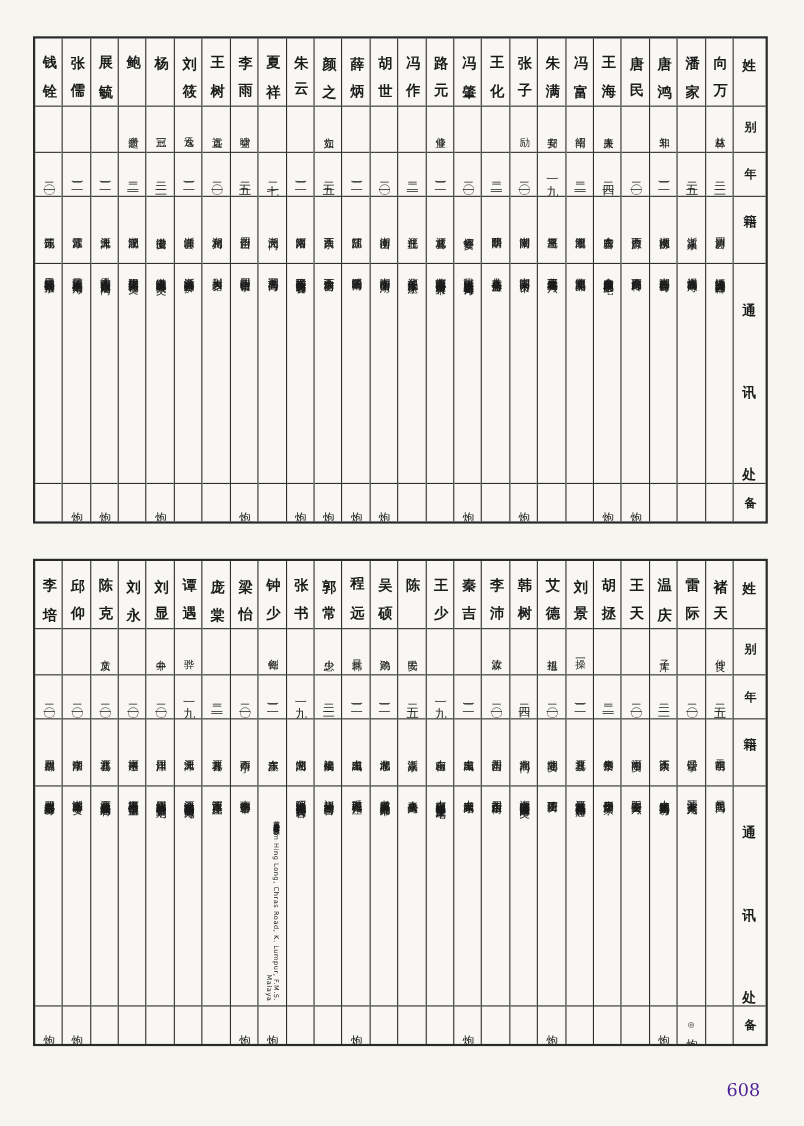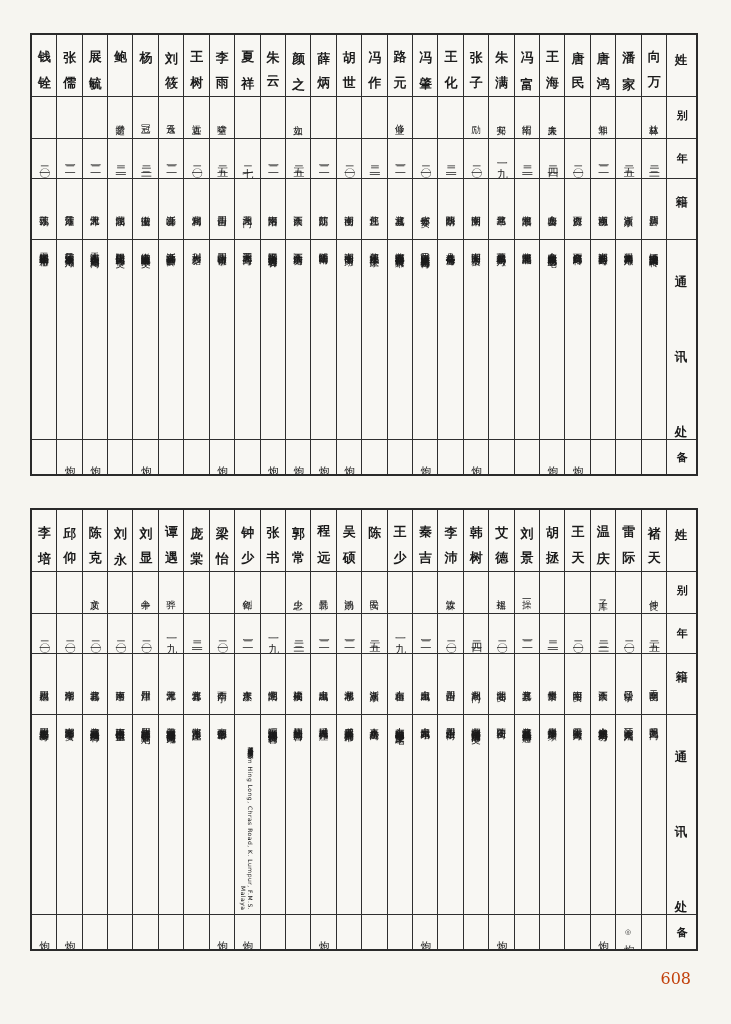--- a/index.html
+++ b/index.html
@@ -42,22 +42,22 @@
   .remark-note{font-size:7px;display:inline-block;}
   .header-col .vt{font-weight:bold;font-size:12.5px;text-align:justify;text-align-last:justify;}
   .header-col .c-name .vt{height:46px;}
   .header-col .c-alias .vt{height:34px;font-size:11px;}
   .header-col .c-age .vt{height:32px;font-size:11px;}
   .header-col .c-native .vt{height:46px;font-size:12px;}
   .header-col .c-addr{align-items:center;padding-top:0;}
   .header-col .c-addr .vt{height:150px;font-size:12.5px;}
   .header-col .c-remark .vt{height:30px;font-size:11px;text-align-last:justify;}
   .page-number{
-    position:absolute;right:40px;bottom:36px;
-    font-family:"DejaVu Serif",serif;font-size:16px;color:#c2410c;margin-top:44px;
+    position:absolute;right:40px;bottom:24px;
+    font-family:"DejaVu Serif",serif;font-size:16px;color:#4c1d95;margin-top:44px;
   }
 </style>
 </head>
 <body>
 
 <div class="reg-table" id="top-table">
   <div class="col header-col">
     <div class="cell c-name">
         <span class="vt">姓名</span>
       </div>

